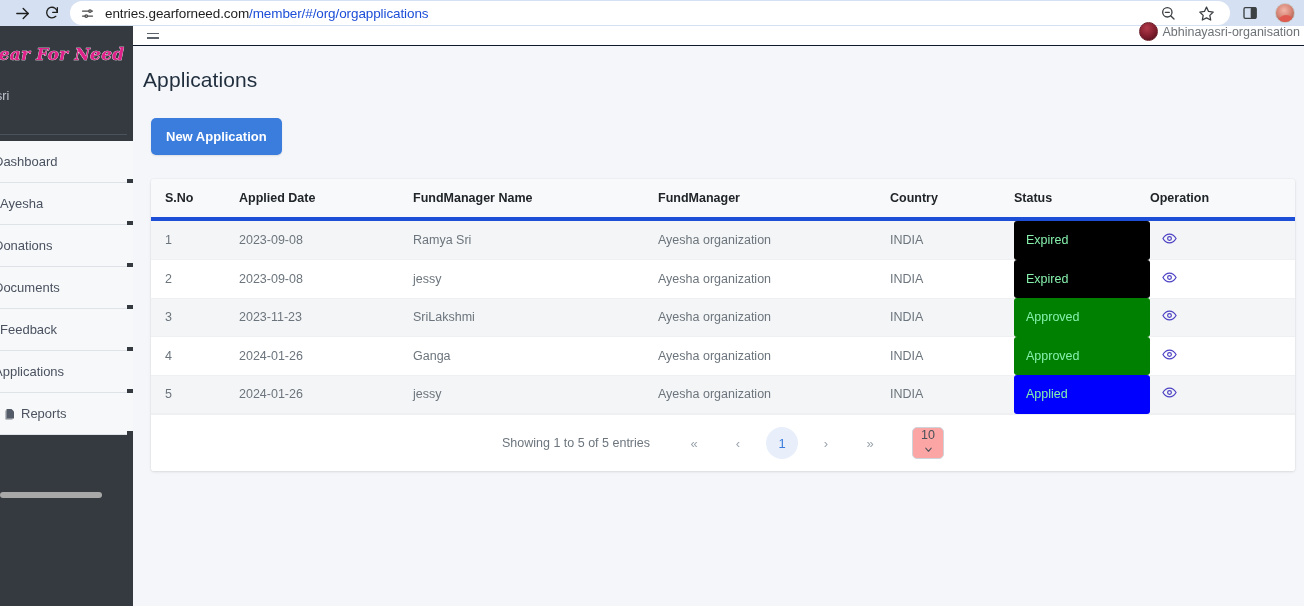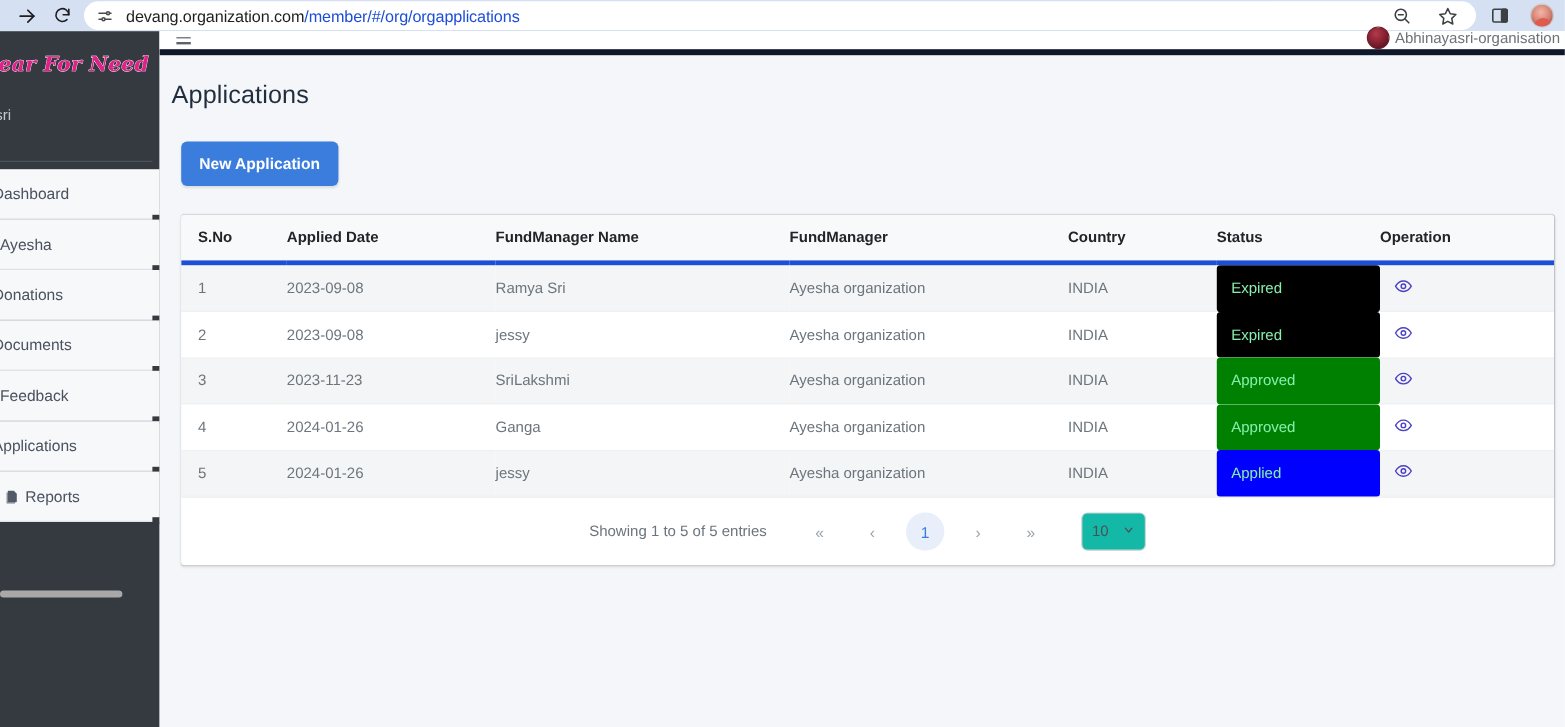--- a/index.html
+++ b/index.html
@@ -162,21 +162,21 @@
     position: absolute;
     top: 0; left: 133px;
     width: 1171px; height: 580px;
     background: #f4f6f9;
   }
   .topbar {
     height: 20px;
     background: #ffffff;
     display: flex; align-items: center;
     position: relative;
-    border-bottom: 5px solid #0f172a;
+    border-bottom: 1px solid #0f172a;
   }
   .hamburger {
     margin-left: 14px;
     display: flex; flex-direction: column; gap: 3px;
   }
   .hamburger span {
     display: block; width: 12px; height: 1.5px; background: #5b6269;
   }
   .topbar-user {
     position: absolute;
@@ -316,29 +316,30 @@
     cursor: pointer;
     border-radius: 50%;
     user-select: none;
   }
   .pg-btn.active {
     background: #e8effb;
     color: #3b7ddd;
   }
   .per-page {
     margin-left: 14px;
-    width: 54px; height: 32px;
+    width: 32px; height: 32px;
     border: 1px solid #ced4da;
     border-radius: 5px;
     display: flex; align-items: center; justify-content: space-between;
     padding: 0 8px;
     font-size: 12.5px;
     color: #495057;
     cursor: pointer;
-    background: #14b8a6;
+    background: #fca5a5;
+    flex-direction: column;
   }
 </style>
 </head>
 <body>
 
 <div class="browser-bar">
   <div class="nav-icons">
     <div class="nav-btn">
       <svg width="17" height="17" viewBox="0 0 24 24" fill="none" stroke="currentColor" stroke-width="2" stroke-linecap="round" stroke-linejoin="round">
           <line x1="4" y1="12" x2="20" y2="12"></line>
@@ -357,21 +358,21 @@
     <div class="omni-icon">
       <svg width="15" height="15" viewBox="0 0 24 24" fill="none" stroke="#4a4a4a" stroke-width="2" stroke-linecap="round">
           <line x1="4" y1="8" x2="14" y2="8"></line>
           <line x1="18" y1="8" x2="20" y2="8"></line>
           <circle cx="16" cy="8" r="2"></circle>
           <line x1="4" y1="16" x2="8" y2="16"></line>
           <line x1="12" y1="16" x2="20" y2="16"></line>
           <circle cx="10" cy="16" r="2"></circle>
         </svg>
     </div>
-    <div class="url-text"><span>devang.organization.com</span><span class="dim">/member/#/org/orgapplications</span></div>
+    <div class="url-text"><span>entries.gearforneed.com</span><span class="dim">/member/#/org/orgapplications</span></div>
     <div class="omni-right">
       <div class="nav-btn">
         <svg width="16" height="16" viewBox="0 0 24 24" fill="none" stroke="#3c4043" stroke-width="2" stroke-linecap="round">
             <circle cx="11" cy="11" r="7"></circle>
             <line x1="16" y1="16" x2="21" y2="21"></line>
             <line x1="8" y1="11" x2="14" y2="11"></line>
           </svg>
       </div>
       <div class="nav-btn">
         <svg width="17" height="17" viewBox="0 0 24 24" fill="none" stroke="#3c4043" stroke-width="1.8" stroke-linejoin="round">

